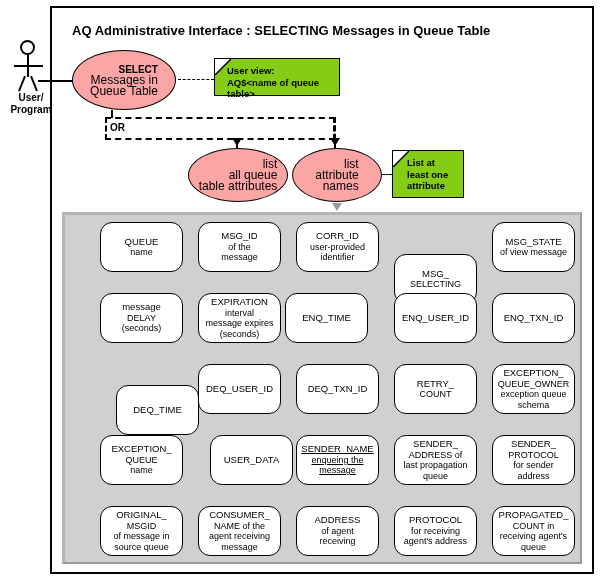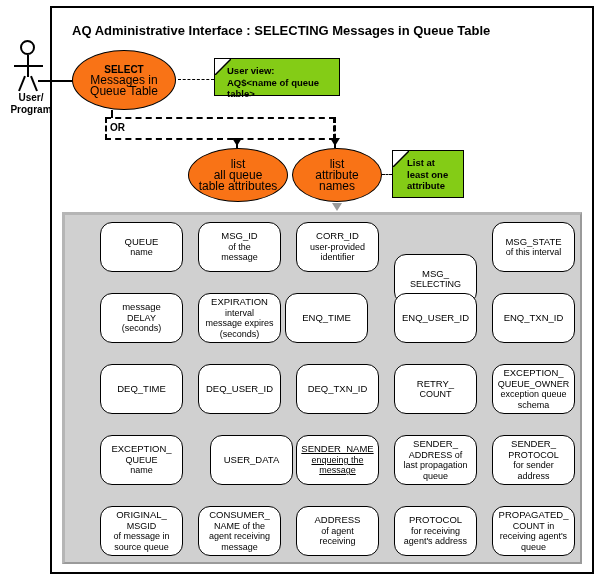--- a/index.html
+++ b/index.html
@@ -33,22 +33,22 @@
 
   
   .actor-line{position:absolute;left:38px;top:80px;width:40px;height:2px;background:#000;}
 
   
   .title{position:absolute;left:72px;top:23px;font-size:13px;font-weight:bold;
     color:#000;letter-spacing:0px;white-space:nowrap;}
 
   
   .ellipse{position:absolute;border:1.5px solid #000;border-radius:50%;
-    background:#f97316;box-sizing:border-box;display:flex;align-items:center;
-    justify-content:center;text-align:center;}
+    background:#fca5a5;box-sizing:border-box;display:flex;align-items:center;
+    justify-content:center;text-align:right;}
   .ellipse span{display:block;line-height:11px;font-size:12px;color:#000;}
   .ellipse .big{font-weight:bold;font-size:10px;}
 
   #select-ellipse{left:72px;top:50px;width:104px;height:60px;}
   #list-all-ellipse{left:188px;top:148px;width:100px;height:54px;}
   #list-attr-ellipse{left:292px;top:148px;width:90px;height:54px;}
 
   
   .note{position:absolute;background:#84cc16;border:1.5px solid #000;box-sizing:border-box;}
   .note .foldline{position:absolute;left:0;top:0;width:16px;height:16px;}
@@ -198,33 +198,33 @@
         </div>
         <div class="attr-box" style="left: 294px; margin-top: 32px;">
           <div>
             <span class="n">MSG_</span>
             <span>SELECTING</span>
           </div>
         </div>
         <div class="attr-box" style="left: 392px;">
           <div>
             <span class="n">MSG_STATE</span>
-            <span>of this interval</span>
+            <span>of view message</span>
           </div>
         </div>
       </div>
     <div class="attr-row" style="top:71px;">
         <div class="attr-box" style="left: 0px;">
           <div>
             <span class="n">message</span>
             <span>DELAY</span>
             <span>(seconds)</span>
           </div>
         </div>
-        <div class="attr-box" style="left: 98px;">
+        <div class="attr-box" style="left: 98px; border-radius: 13px;">
           <div>
             <span class="n">EXPIRATION</span>
             <span>interval</span>
             <span>message expires</span>
             <span>(seconds)</span>
           </div>
         </div>
         <div class="attr-box" style="left: 185px;">
           <div>
             <span class="n">ENQ_TIME</span>
@@ -235,21 +235,21 @@
             <span class="n">ENQ_USER_ID</span>
           </div>
         </div>
         <div class="attr-box" style="left: 392px;">
           <div>
             <span class="n">ENQ_TXN_ID</span>
           </div>
         </div>
       </div>
     <div class="attr-row" style="top:142px;">
-        <div class="attr-box" style="left: 0px;">
+        <div class="attr-box" style="left: 16px; margin-top: 21px;">
           <div>
             <span class="n">DEQ_TIME</span>
           </div>
         </div>
         <div class="attr-box" style="left: 98px;">
           <div>
             <span class="n">DEQ_USER_ID</span>
           </div>
         </div>
         <div class="attr-box" style="left: 196px;">

